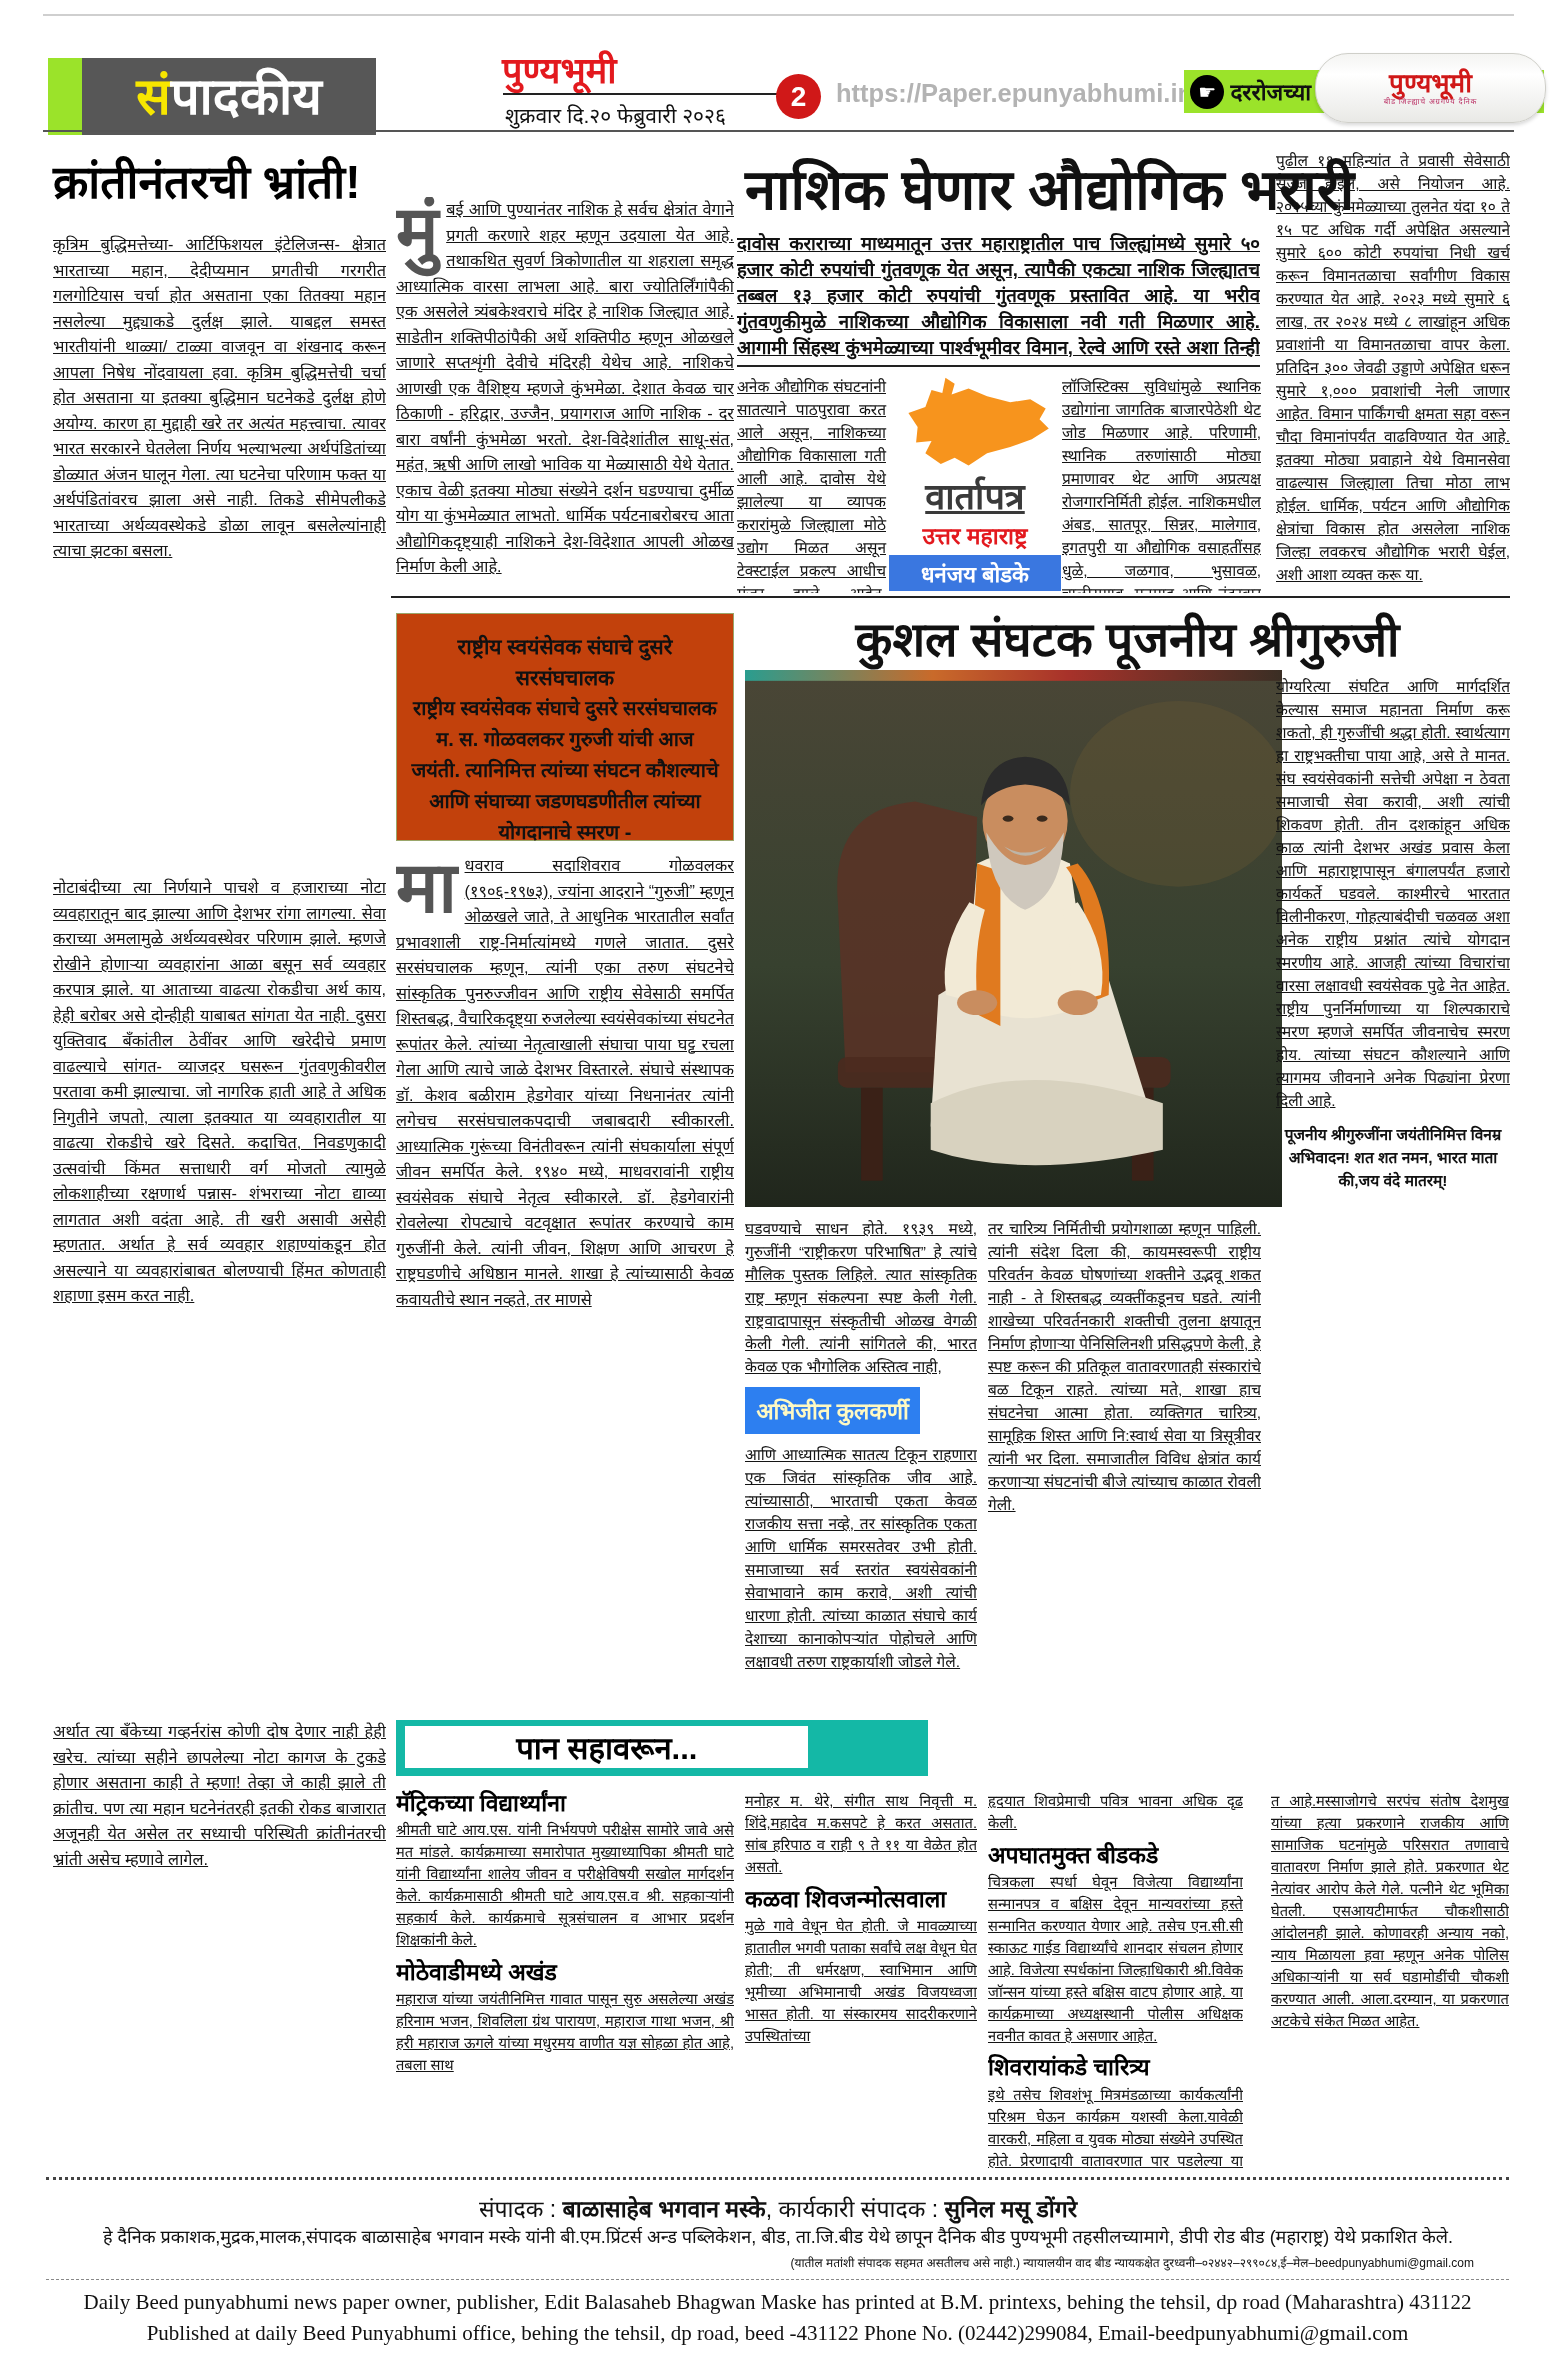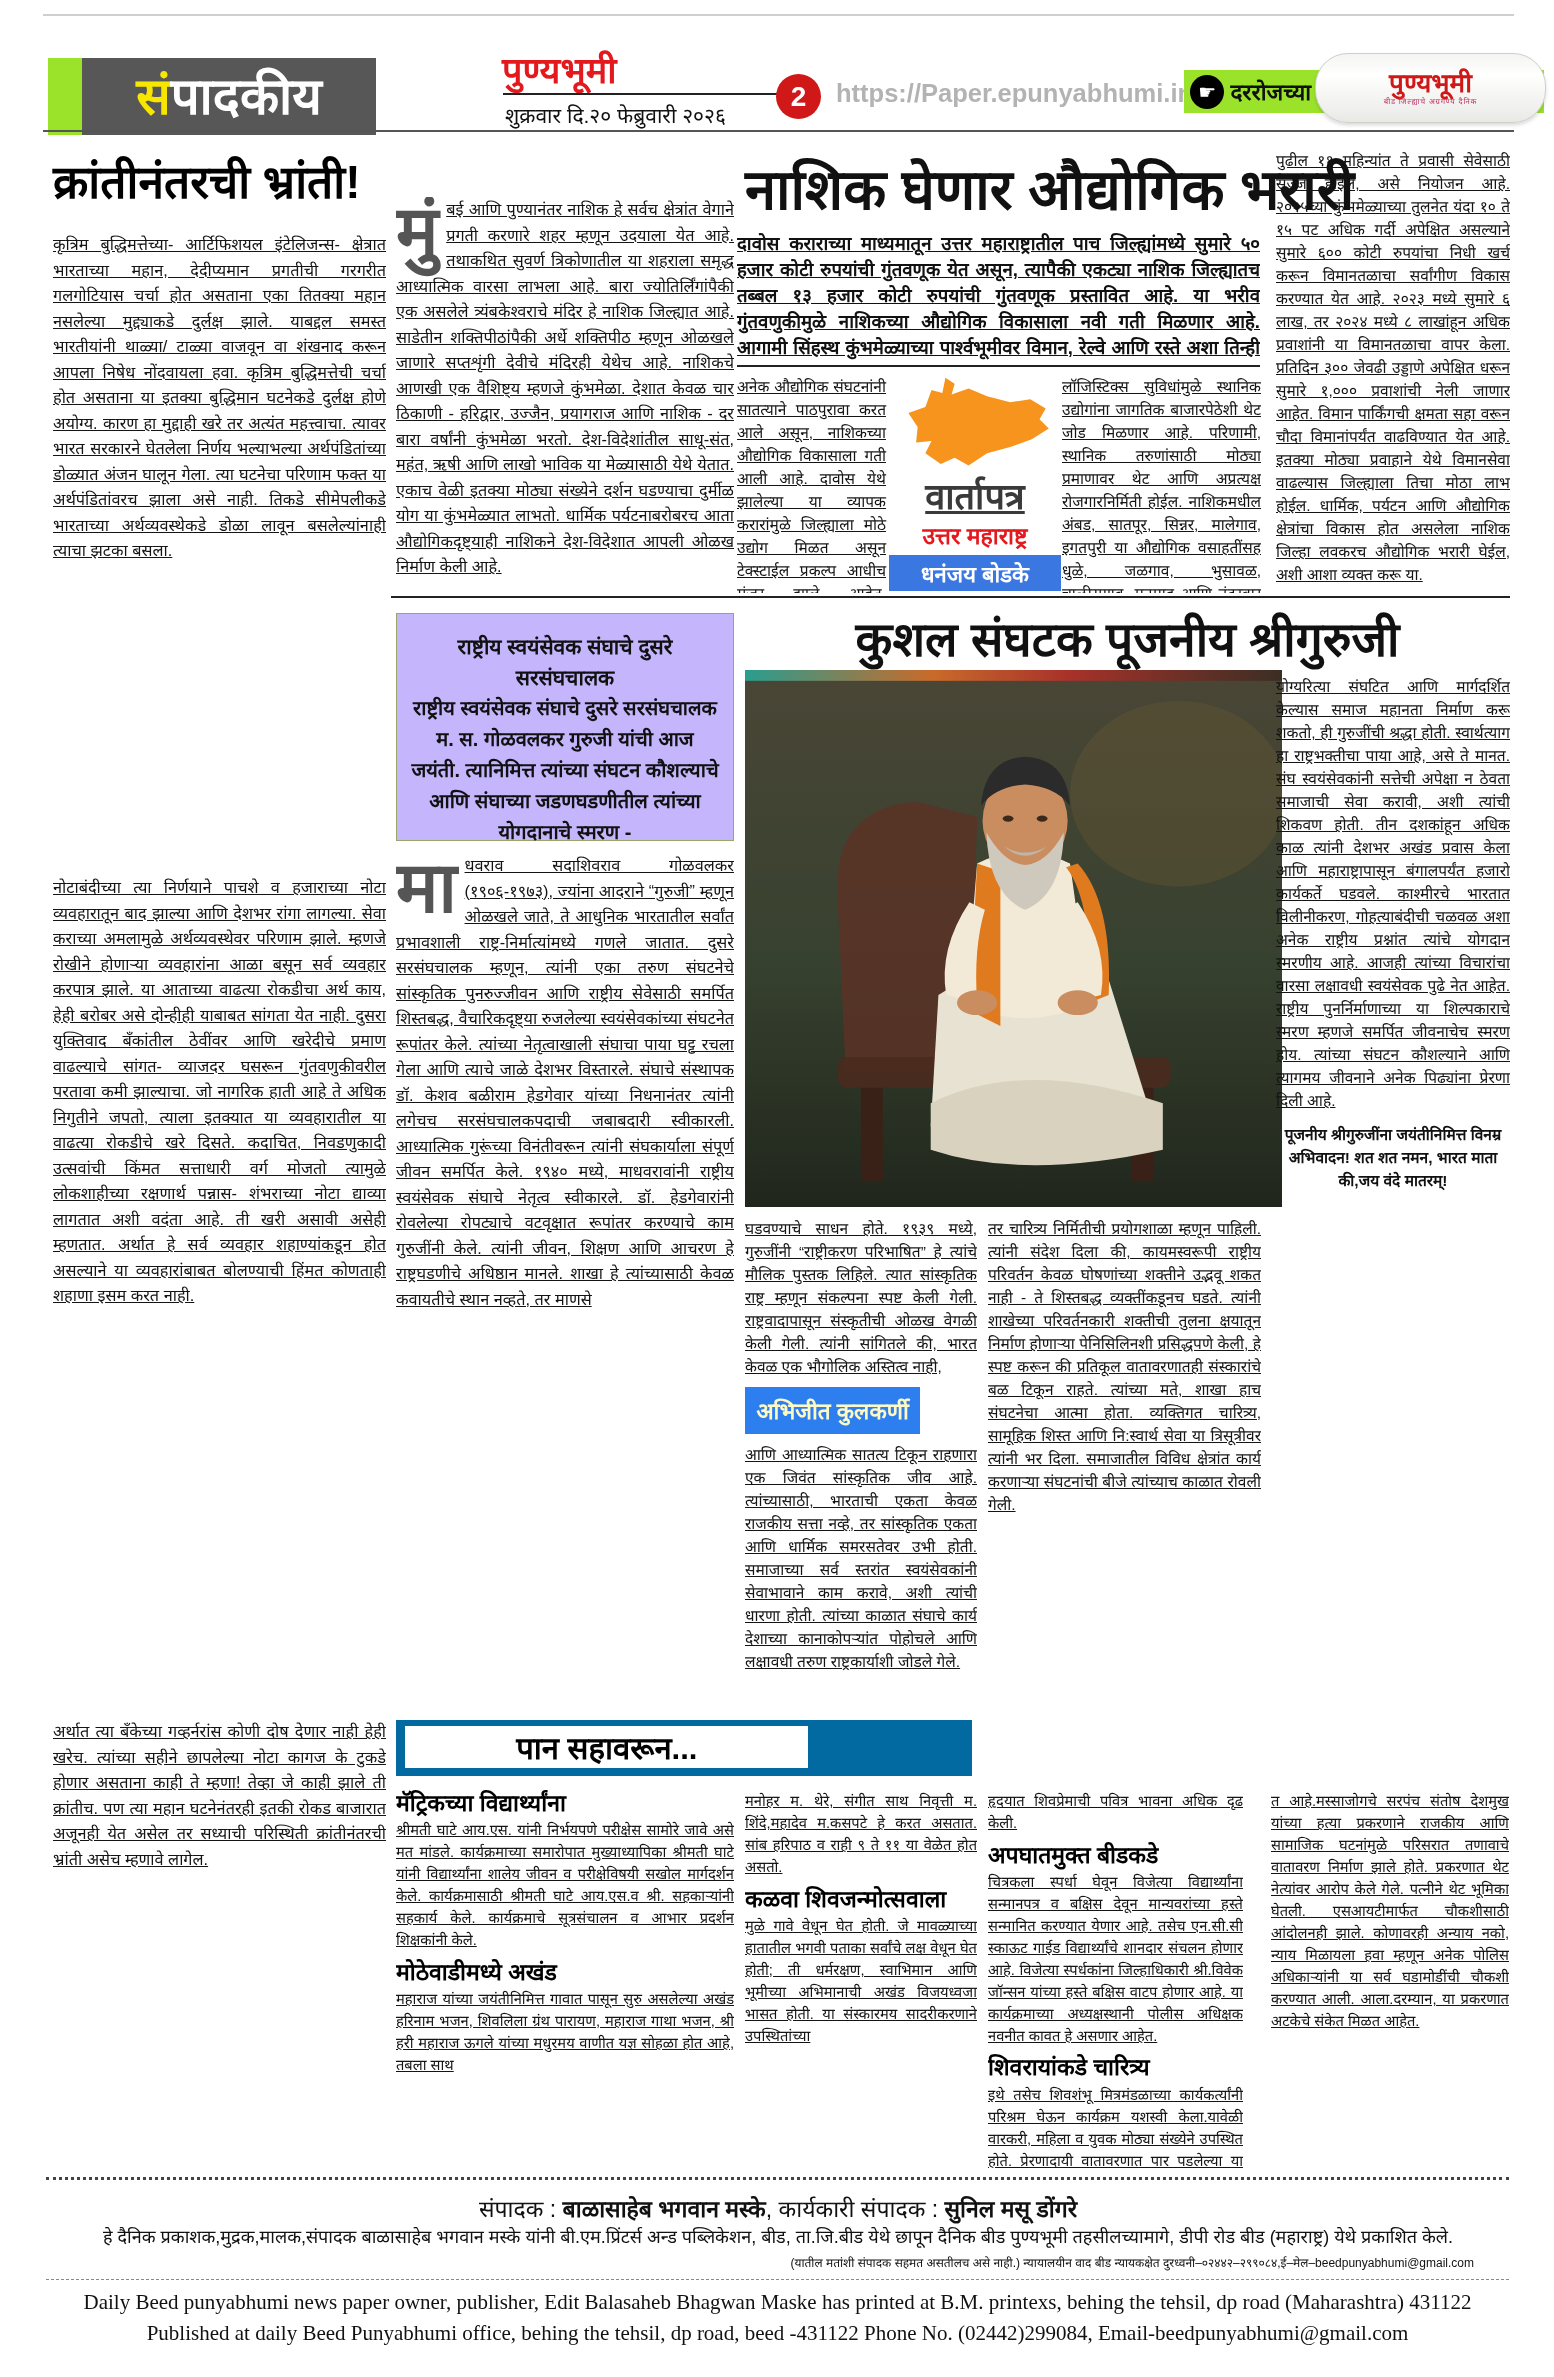--- a/index.html
+++ b/index.html
@@ -89,21 +89,21 @@
     <div style="font-size:23px;font-weight:bold;color:#e3191e;margin-top:3.1px;">उत्तर महाराष्ट्र</div>
     <div style="font-size:22px;font-weight:bold;color:#ffffff;background:#3a77e0;margin-top:4.6px;padding:3.1px 0;">धनंजय बोडके</div>
   </div>
 
   <div class="abs just clip body-sm" style="left:1276px;top:149px;width:234px;height:443px;">पुढील ११ महिन्यांत ते प्रवासी सेवेसाठी सज्ज होईल, असे नियोजन आहे. २०१५च्या कुंभमेळ्याच्या तुलनेत यंदा १० ते १५ पट अधिक गर्दी अपेक्षित असल्याने सुमारे ६०० कोटी रुपयांचा निधी खर्च करून विमानतळाचा सर्वांगीण विकास करण्यात येत आहे. २०२३ मध्ये सुमारे ६ लाख, तर २०२४ मध्ये ८ लाखांहून अधिक प्रवाशांनी या विमानतळाचा वापर केला. प्रतिदिन ३०० जेवढी उड्डाणे अपेक्षित धरून सुमारे १,००० प्रवाशांची नेली जाणार आहेत. विमान पार्किंगची क्षमता सहा वरून चौदा विमानांपर्यंत वाढविण्यात येत आहे. इतक्या मोठ्या प्रवाहाने येथे विमानसेवा वाढल्यास जिल्ह्याला तिचा मोठा लाभ होईल. धार्मिक, पर्यटन आणि औद्योगिक क्षेत्रांचा विकास होत असलेला नाशिक जिल्हा लवकरच औद्योगिक भरारी घेईल, अशी आशा व्यक्त करू या.</div>
 
   <div class="abs rule" style="left:391px;top:596px;width:1119px;height:1.5px;"></div>
 
   <div class="abs" style="left:745px;top:605px;width:765px;text-align:center;font-size:48px;font-weight:bold;white-space:nowrap;">कुशल संघटक पूजनीय श्रीगुरुजी</div>
 
-  <div class="abs" style="left:396px;top:613px;width:338px;height:228px;background:#c4b5fd;border:0.8px solid #9aa66a;box-sizing:border-box;padding:17px 14px;text-align:center;">
+  <div class="abs" style="left:396px;top:613px;width:338px;height:228px;background:#c2410c;border:0.8px solid #9aa66a;box-sizing:border-box;padding:17px 14px;text-align:center;">
     <div style="font-size:21px;font-weight:bold;line-height:31px;">राष्ट्रीय स्वयंसेवक संघाचे दुसरे सरसंघचालक</div>
     <div style="font-size:20px;font-weight:bold;line-height:31px;">राष्ट्रीय स्वयंसेवक संघाचे दुसरे सरसंघचालक म. स. गोळवलकर गुरुजी यांची आज जयंती. त्यानिमित्त त्यांच्या संघटन कौशल्याचे आणि संघाच्या जडणघडणीतील त्यांच्या योगदानाचे स्मरण -</div>
   </div>
 
   <div class="abs" style="left:745px;top:670px;width:537px;height:537px;">
     <svg width="537" height="537" viewBox="0 0 694 694">
       <defs>
         <linearGradient id="bgg" x1="0" y1="0" x2="0" y2="1">
           <stop offset="0" stop-color="#4a4636"></stop>
             <stop offset="0.55" stop-color="#37412f"></stop>
@@ -164,21 +164,21 @@
     <span class="just body-sm" style="display:block;">आणि आध्यात्मिक सातत्य टिकून राहणारा एक जिवंत सांस्कृतिक जीव आहे. त्यांच्यासाठी, भारताची एकता केवळ राजकीय सत्ता नव्हे, तर सांस्कृतिक एकता आणि धार्मिक समरसतेवर उभी होती. समाजाच्या सर्व स्तरांत स्वयंसेवकांनी सेवाभावाने काम करावे, अशी त्यांची धारणा होती. त्यांच्या काळात संघाचे कार्य देशाच्या कानाकोपऱ्यांत पोहोचले आणि लक्षावधी तरुण राष्ट्रकार्याशी जोडले गेले.</span>
   </div>
 
   <div class="abs just clip body-sm" style="left:988px;top:1217px;width:273px;height:560px;">तर चारित्र्य निर्मितीची प्रयोगशाळा म्हणून पाहिली. त्यांनी संदेश दिला की, कायमस्वरूपी राष्ट्रीय परिवर्तन केवळ घोषणांच्या शक्तीने उद्भवू शकत नाही - ते शिस्तबद्ध व्यक्तींकडूनच घडते. त्यांनी शाखेच्या परिवर्तनकारी शक्तीची तुलना क्षयातून निर्माण होणाऱ्या पेनिसिलिनशी प्रसिद्धपणे केली, हे स्पष्ट करून की प्रतिकूल वातावरणातही संस्कारांचे बळ टिकून राहते. त्यांच्या मते, शाखा हाच संघटनेचा आत्मा होता. व्यक्तिगत चारित्र्य, सामूहिक शिस्त आणि नि:स्वार्थ सेवा या त्रिसूत्रीवर त्यांनी भर दिला. समाजातील विविध क्षेत्रांत कार्य करणाऱ्या संघटनांची बीजे त्यांच्याच काळात रोवली गेली.</div>
 
   <div class="abs clip" style="left:1276px;top:675px;width:234px;height:1102px;">
     <span class="just body-sm" style="display:block;">योग्यरित्या संघटित आणि मार्गदर्शित केल्यास समाज महानता निर्माण करू शकतो, ही गुरुजींची श्रद्धा होती. स्वार्थत्याग हा राष्ट्रभक्तीचा पाया आहे, असे ते मानत. संघ स्वयंसेवकांनी सत्तेची अपेक्षा न ठेवता समाजाची सेवा करावी, अशी त्यांची शिकवण होती. तीन दशकांहून अधिक काळ त्यांनी देशभर अखंड प्रवास केला आणि महाराष्ट्रापासून बंगालपर्यंत हजारो कार्यकर्ते घडवले. काश्मीरचे भारतात विलीनीकरण, गोहत्याबंदीची चळवळ अशा अनेक राष्ट्रीय प्रश्नांत त्यांचे योगदान स्मरणीय आहे. आजही त्यांच्या विचारांचा वारसा लक्षावधी स्वयंसेवक पुढे नेत आहेत. राष्ट्रीय पुनर्निर्माणाच्या या शिल्पकाराचे स्मरण म्हणजे समर्पित जीवनाचेच स्मरण होय. त्यांच्या संघटन कौशल्याने आणि त्यागमय जीवनाने अनेक पिढ्यांना प्रेरणा दिली आहे.</span>
     <div style="font-size:15.5px;line-height:23px;font-weight:bold;text-align:center;margin-top:11px;">पूजनीय श्रीगुरुजींना जयंतीनिमित्त विनम्र अभिवादन! शत शत नमन, भारत माता की,जय वंदे मातरम्!</div>
   </div>
 
-  <div class="abs" style="left:396px;top:1720px;width:576px;height:56px;background:#0369a1;">
+  <div class="abs" style="left:396px;top:1720px;width:532px;height:56px;background:#14b8a6;">
     <div style="position:absolute;left:9.3px;top:6.2px;width:403px;height:42px;background:#ffffff;display:flex;align-items:center;justify-content:center;">
       <span style="font-size:31px;font-weight:bold;color:#000;">पान सहावरून...</span>
     </div>
   </div>
 
   <div class="abs clip" style="left:396px;top:1790px;width:338px;height:381px;">
     <div class="subhead" style="margin-top:0;">मॅट्रिकच्या विद्यार्थ्यांना</div>
     <div class="just body-xs">श्रीमती घाटे आय.एस. यांनी निर्भयपणे परीक्षेस सामोरे जावे असे मत मांडले. कार्यक्रमाच्या समारोपात मुख्याध्यापिका श्रीमती घाटे यांनी विद्यार्थ्यांना शालेय जीवन व परीक्षेविषयी सखोल मार्गदर्शन केले. कार्यक्रमासाठी श्रीमती घाटे आय.एस.व श्री. सहकाऱ्यांनी सहकार्य केले. कार्यक्रमाचे सूत्रसंचालन व आभार प्रदर्शन शिक्षकांनी केले.</div>
     <div class="subhead">मोठेवाडीमध्ये अखंड</div>
     <div class="just body-xs">महाराज यांच्या जयंतीनिमित्त गावात पासून सुरु असलेल्या अखंड हरिनाम भजन, शिवलिला ग्रंथ पारायण, महाराज गाथा भजन, श्री हरी महाराज ऊगले यांच्या मधुरमय वाणीत यज्ञ सोहळा होत आहे, तबला साथ</div>

